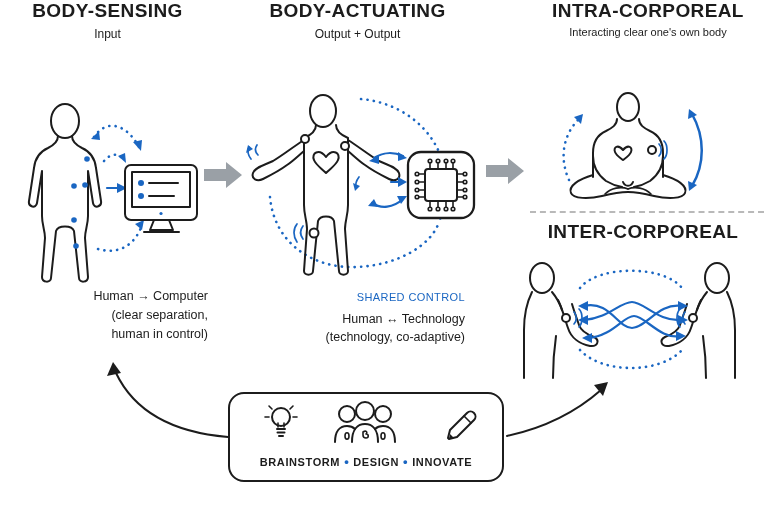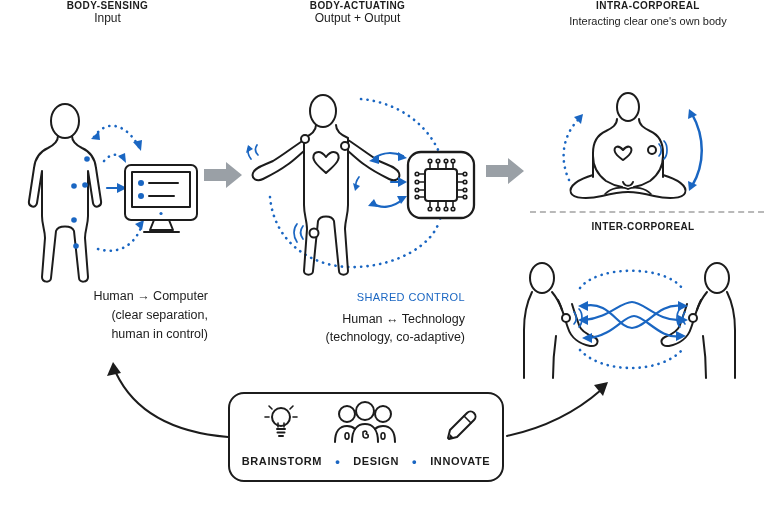--- a/index.html
+++ b/index.html
@@ -4,41 +4,41 @@
 <style>
   html,body{margin:0;padding:0;}
   body{
     width:768px;height:512px;position:relative;overflow:hidden;
     background:#ffffff;
     font-family:"Liberation Sans", sans-serif;
     color:#1c1c1c;
   }
   .abs{position:absolute;}
   .hdr{text-align:center;}
-  .hdr .title{font-weight:700;font-size:10px;letter-spacing:.4px;}
-  .hdr .sub{font-size:12px;}
+  .hdr .title{font-weight:700;font-size:19px;letter-spacing:.4px;}
+  .hdr .sub{font-size:12px;margin-top:5px;}
   .hdr .sub-sm{font-size:11px;margin-top:4px;}
   .caption{text-align:right;font-size:12.5px;line-height:1.5;}
   .caption .blue-head{color:var(--blue);font-weight:400;font-size:11px;letter-spacing:.4px;margin-bottom:4px;}
   
   .s-ink{stroke:var(--ink);fill:none;stroke-width:2;stroke-linecap:round;stroke-linejoin:round;}
   .s-ink-thin{stroke:var(--ink);fill:none;stroke-width:1.6;stroke-linecap:round;stroke-linejoin:round;}
   .s-blue{stroke:var(--blue);fill:none;stroke-width:2.2;stroke-linecap:round;stroke-linejoin:round;}
   .s-blue-thin{stroke:var(--blue);fill:none;stroke-width:1.7;stroke-linecap:round;}
   .f-blue{fill:var(--blue);stroke:none;}
   .f-ink{fill:var(--ink);stroke:none;}
   .whitefill{fill:#ffffff;}
   .dotline{stroke:var(--blue);fill:none;stroke-width:2.6;stroke-linecap:round;stroke-dasharray:0.2 6.2;}
   .divider{border-top:2px dashed var(--divider);}
   .process-box{
     border:2.2px solid var(--ink);border-radius:16px;background:#fff;
   }
   .labels-row{
     position:absolute;left:0;right:0;bottom:12px;
-    display:flex;justify-content:center;gap:13px;
+    display:flex;justify-content:center;align-items:center;gap:4px;
     font-size:11px;font-weight:700;letter-spacing:.6px;
   }
   .sep-dot{color:var(--blue);font-size:13px;line-height:1;}
 </style>
 </head>
 <body>
 
 <div class="abs hdr" style="left:0;top:48;width:215px;">
   <div class="title">BODY-SENSING</div>
   <div class="sub">Input</div>

